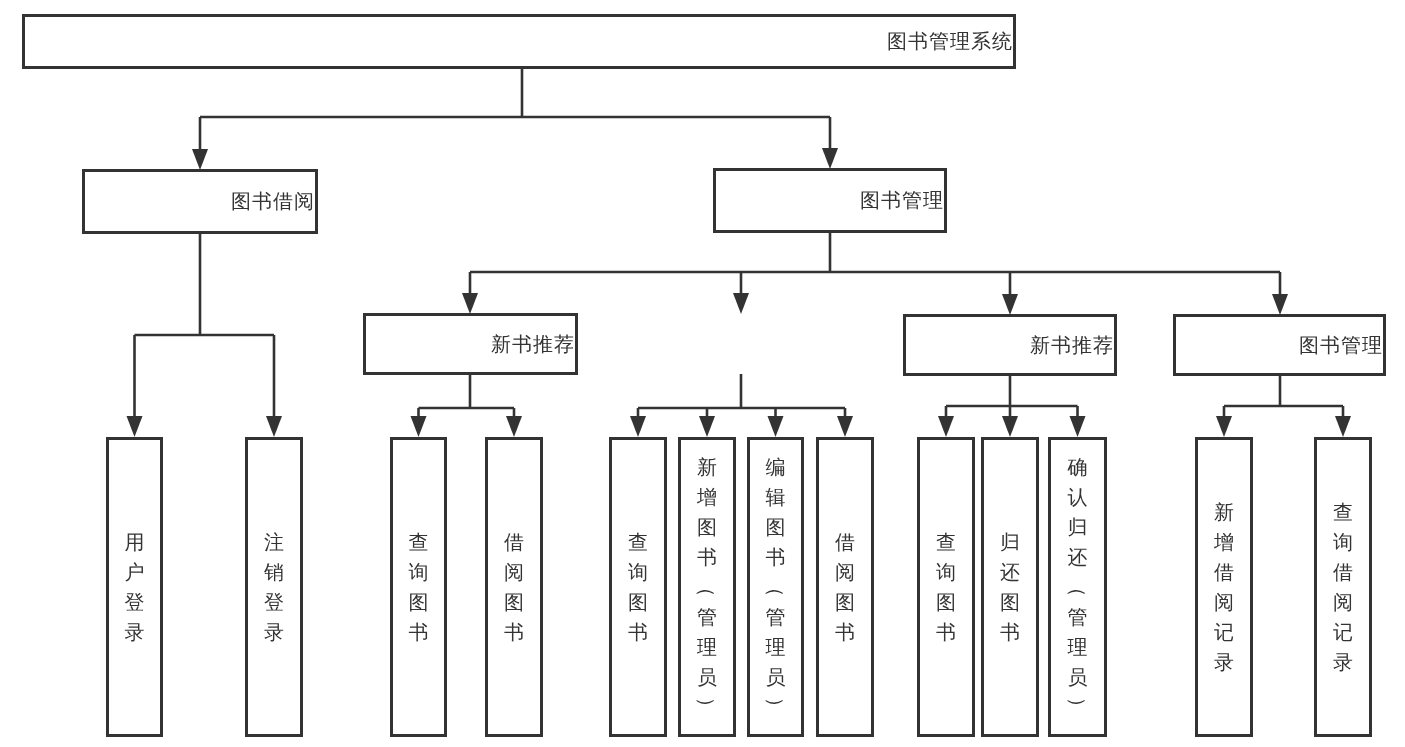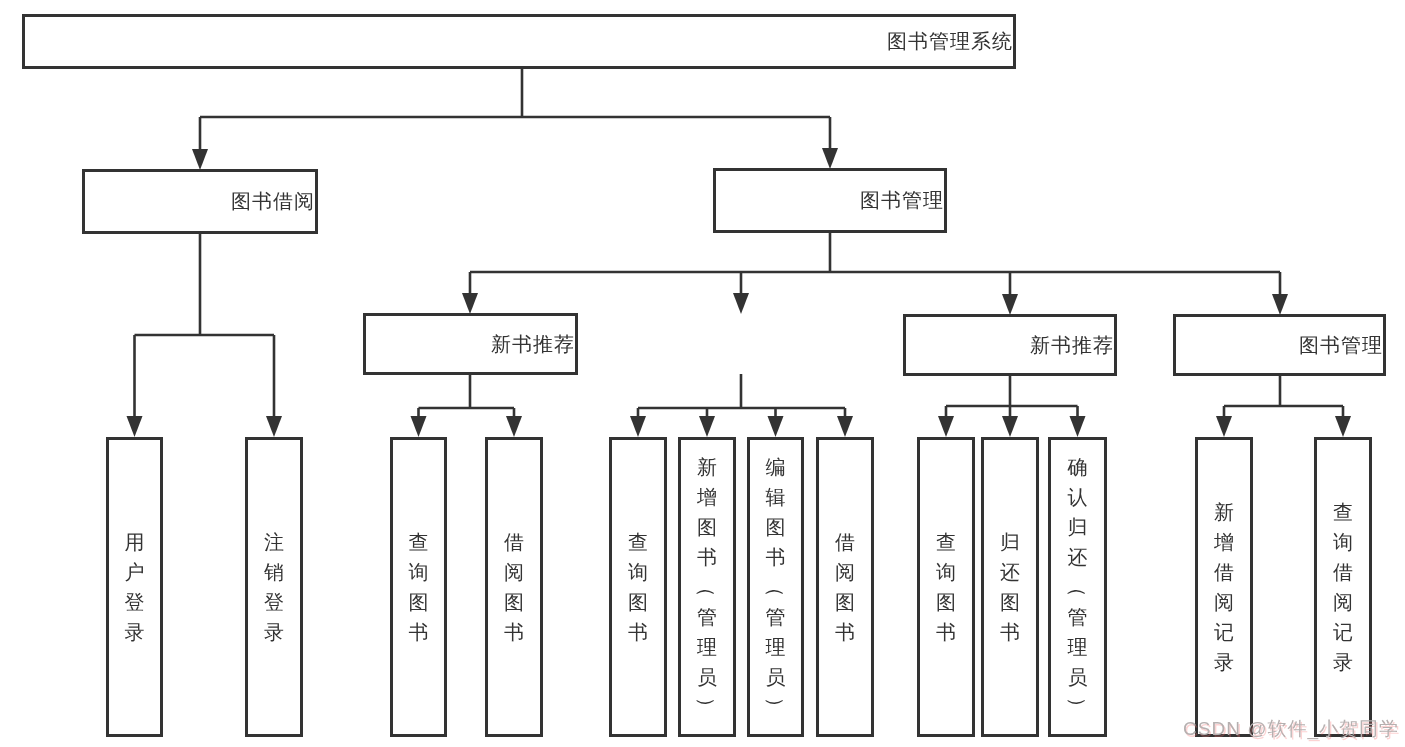--- a/index.html
+++ b/index.html
@@ -213,14 +213,13 @@
     <span class="vtext">
         <span class="vchar">查</span>
         <span class="vchar">询</span>
         <span class="vchar">借</span>
         <span class="vchar">阅</span>
         <span class="vchar">记</span>
         <span class="vchar">录</span>
       </span>
   </div>
 
-  <div class="watermark">CSDN @软件_小贺同学</div>
 </div>
 
 </body></html>

